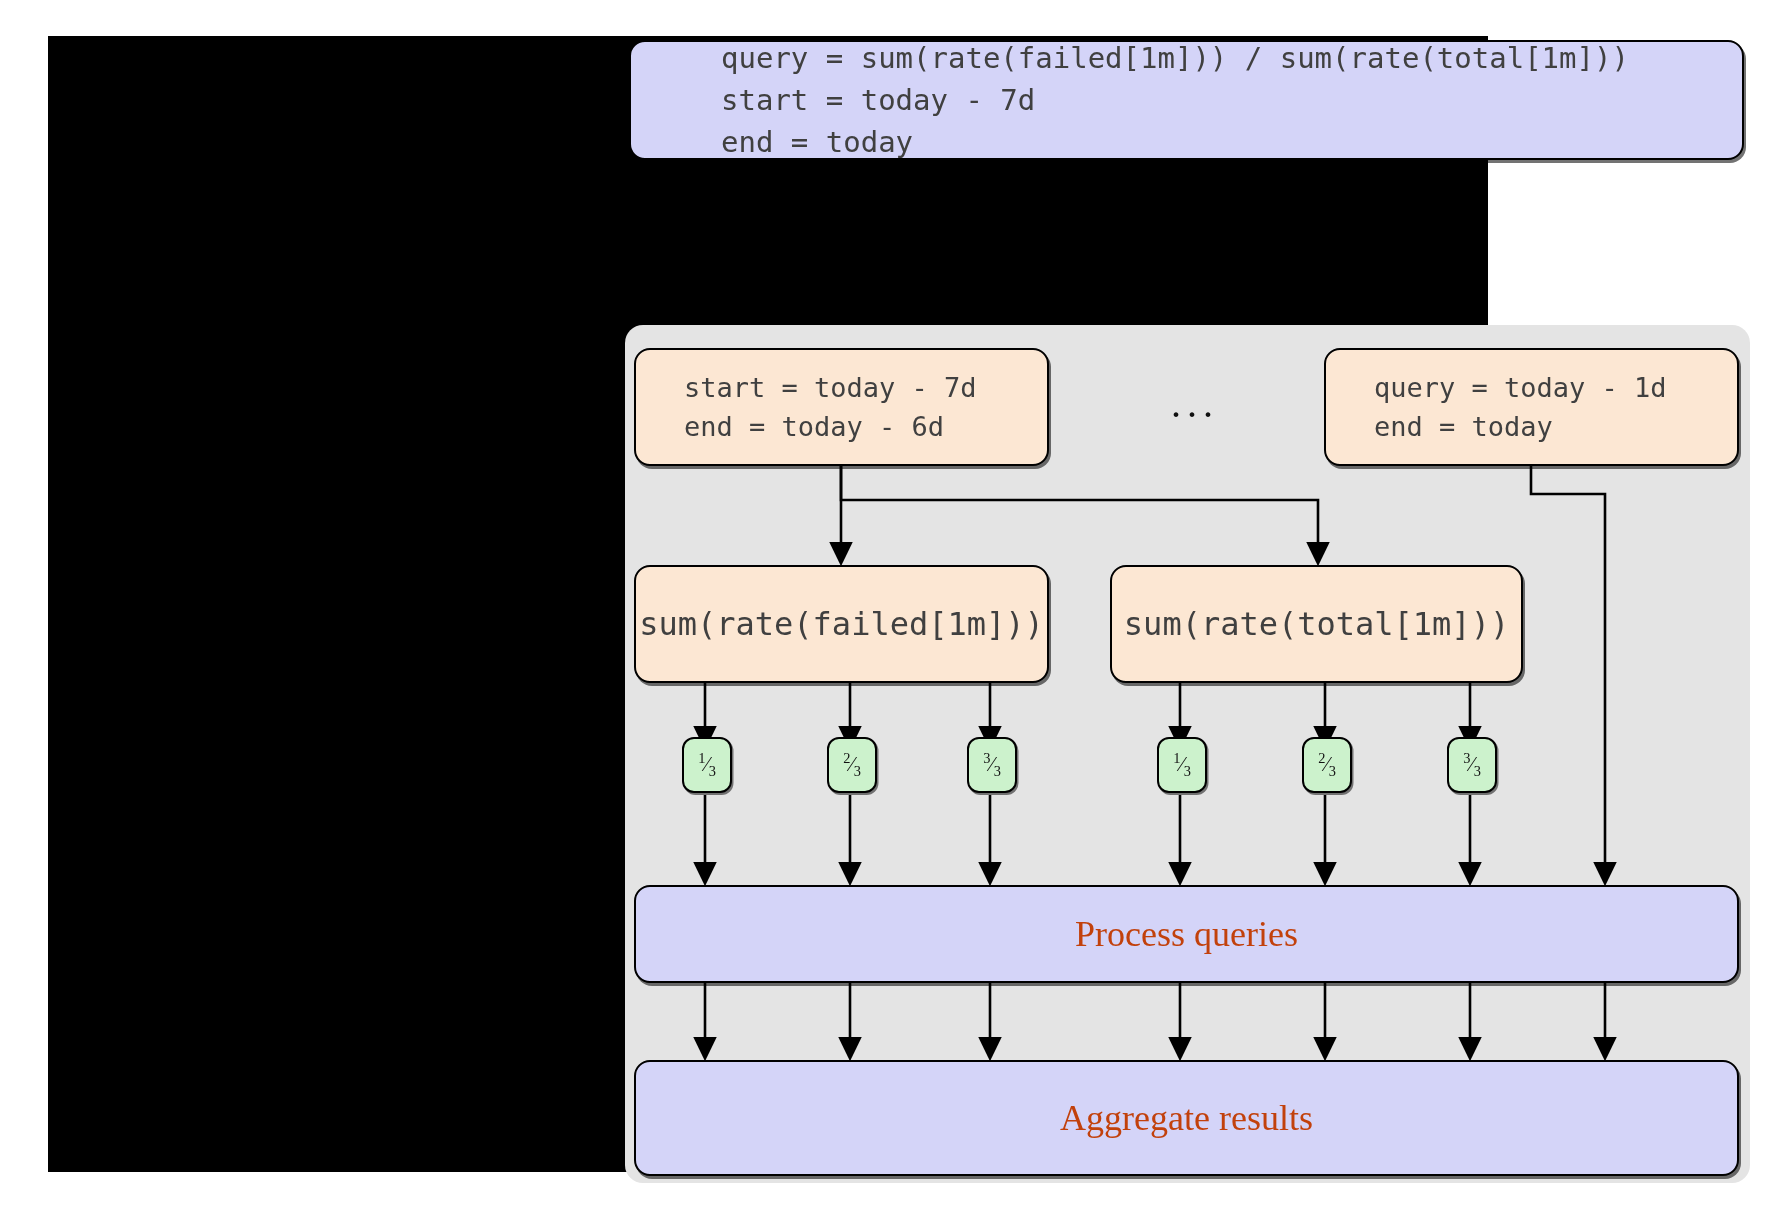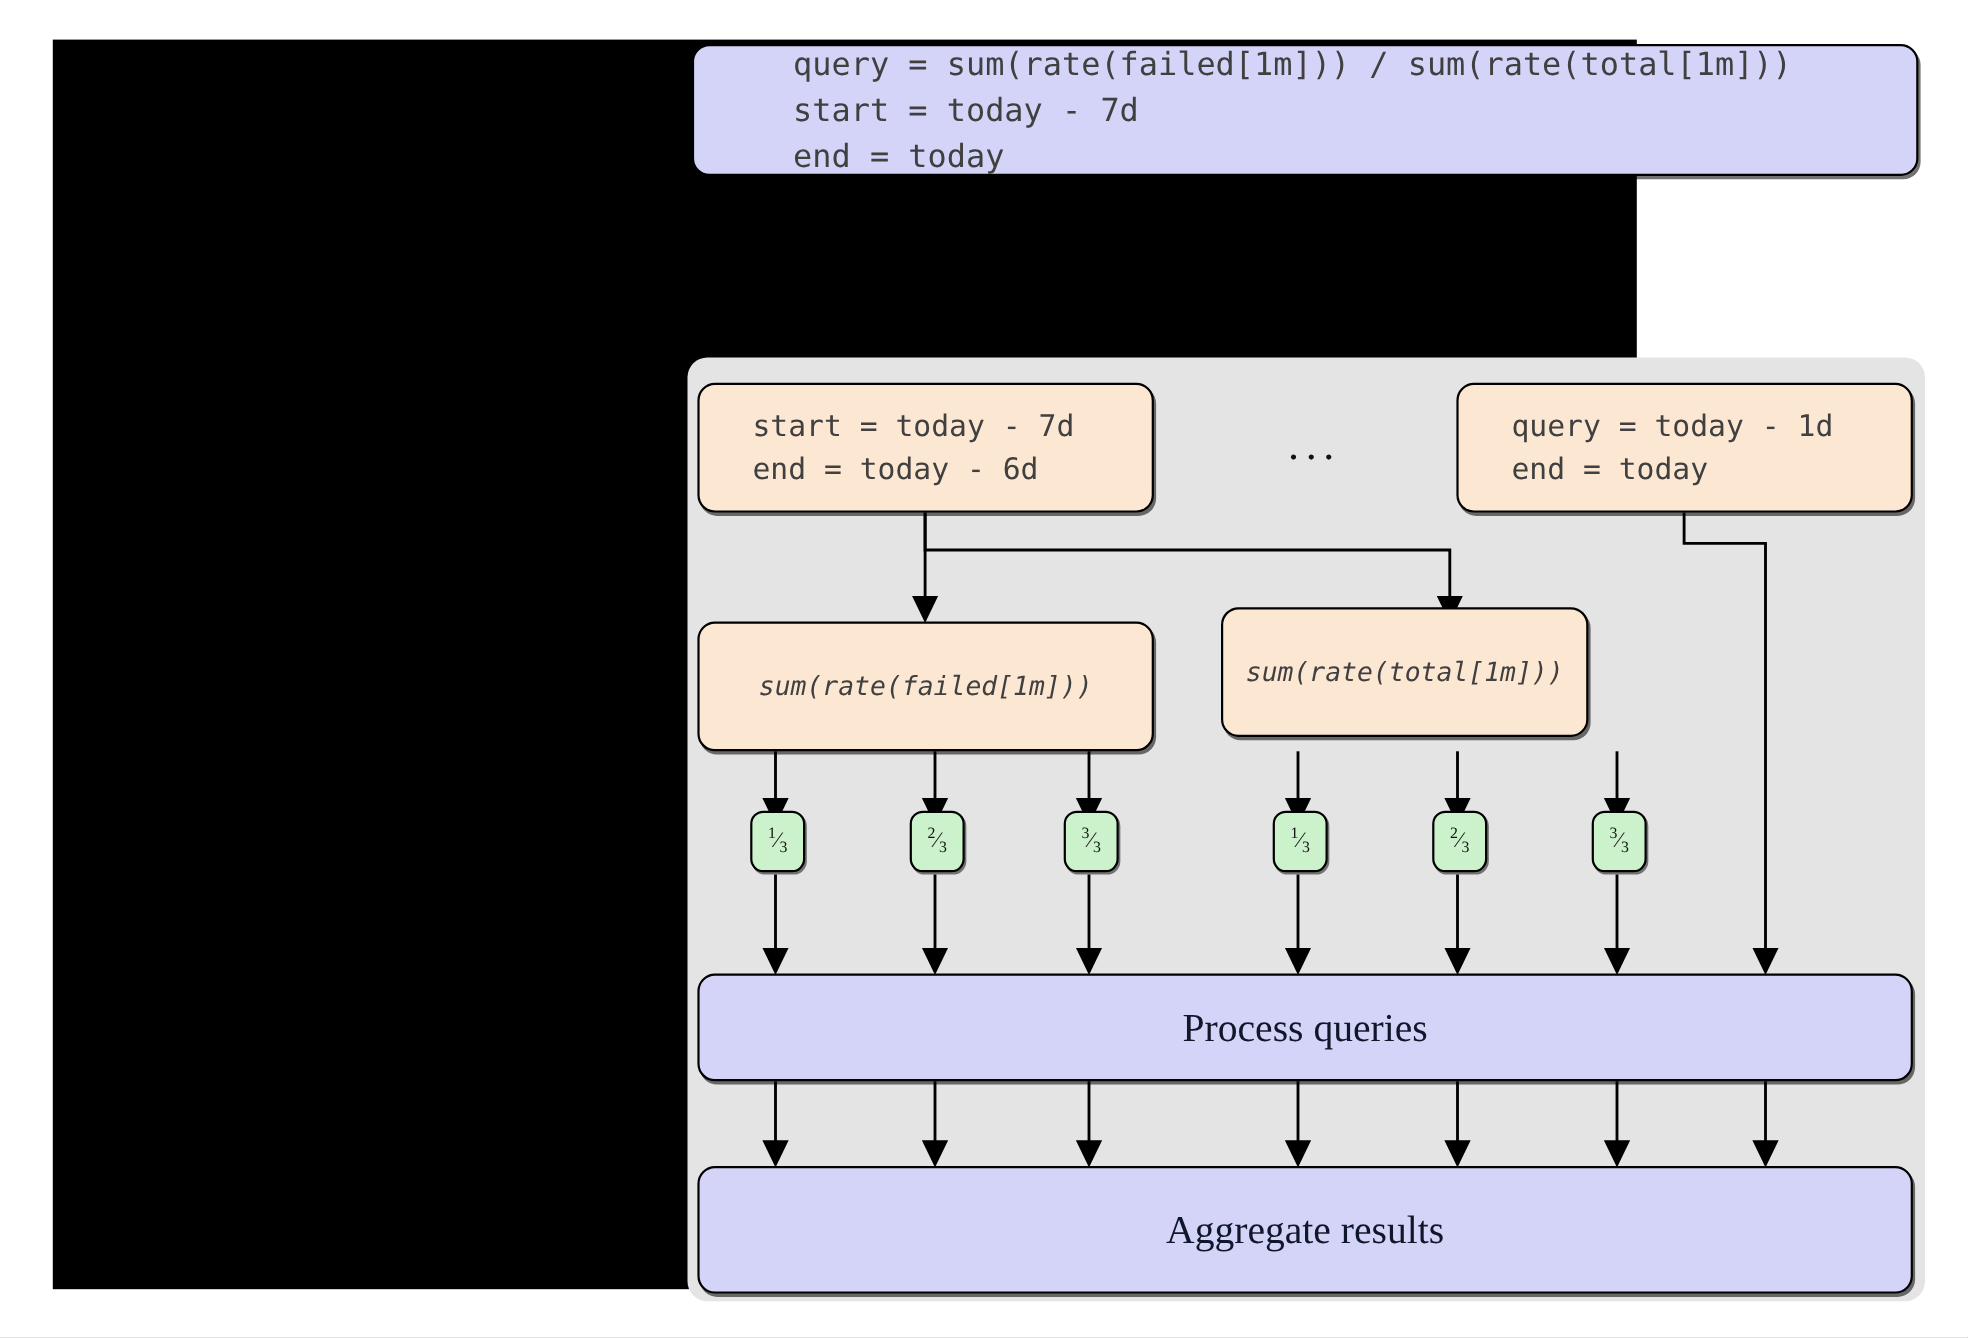--- a/index.html
+++ b/index.html
@@ -42,21 +42,21 @@
     box-shadow: 2px 3px 0 rgba(0,0,0,0.55);
   }
   .mono {
     font-family: "DejaVu Sans Mono", "Liberation Mono", monospace;
     color: #404040;
     white-space: pre;
     line-height: 1.45;
   }
   .serif {
     font-family: "Liberation Serif", "DejaVu Serif", serif;
-    color: #0f172a;
+    color: #c2410c;
   }
 
   
   #query-spec {
     left: 629px;
     top: 40px;
     width: 1115px;
     height: 120px;
     background: #d4d4f8;
     border-radius: 16px;
@@ -100,23 +100,23 @@
     letter-spacing: 6px;
     color: #111111;
     text-align: center;
   }
 
   
   .subquery-box {
     background: #fce7d3;
     border-radius: 16px;
   }
-  .subquery-box .mono { font-size: 24px; font-style: italic; }
+  .subquery-box .mono { font-size: 32px; }
   #subquery-failed { left: 634px; top: 565px; width: 415px; height: 118px; }
-  #subquery-total  { left: 1110px; top: 552px; width: 334px; height: 118px; }
+  #subquery-total  { left: 1110px; top: 565px; width: 413px; height: 118px; }
 
   
   .chunk-node {
     width: 46px;
     height: 52px;
     background: #ccf2cc;
     border-radius: 12px;
     border: 2.5px solid #000000;
     box-shadow: 1.5px 2px 0 rgba(0,0,0,0.5);
   }

